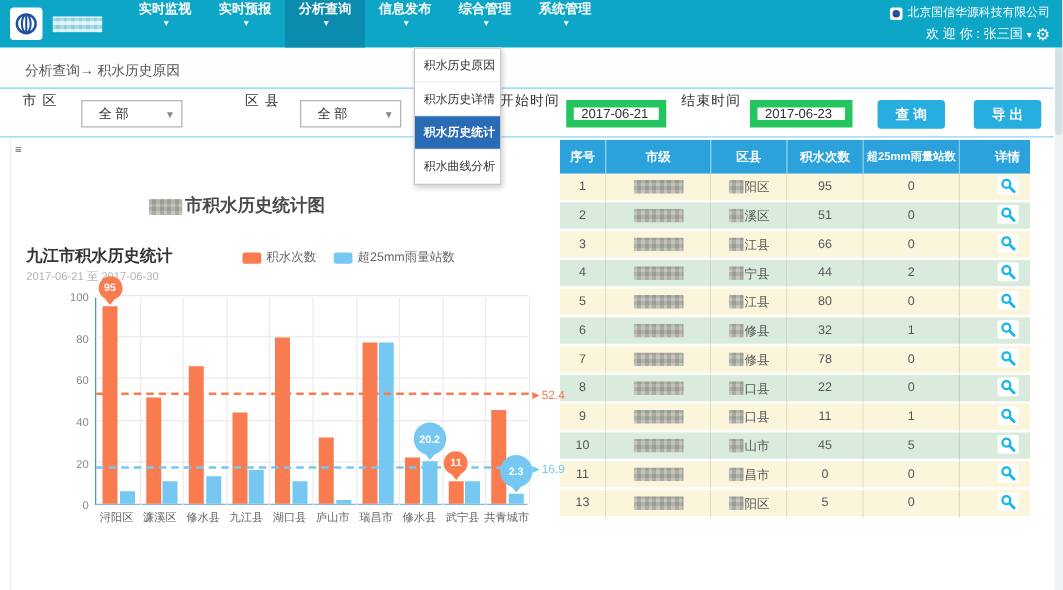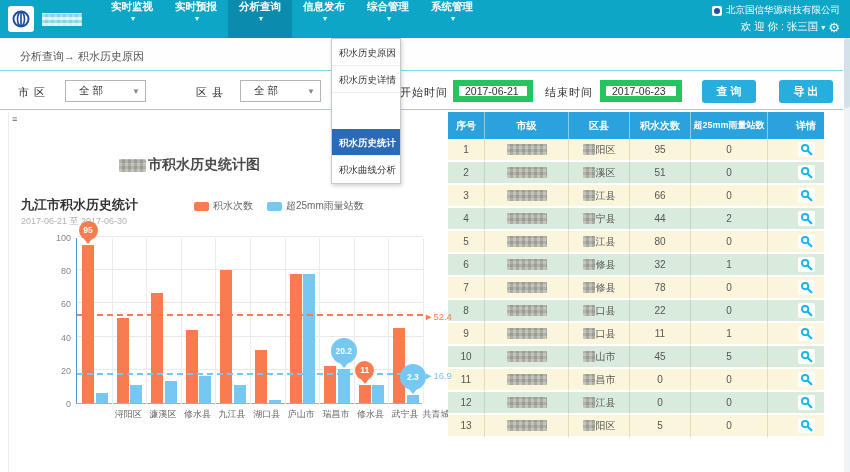--- a/index.html
+++ b/index.html
@@ -19,31 +19,31 @@
   .c-ico { width:10px; height:10px; background:#fff; border-radius:2px; display:inline-block; position:relative; }
   .c-ico::after { content:""; position:absolute; left:2px; top:2px; width:6px; height:6px; border-radius:50%; background:#1E4FA0; }
   .welcome { font-size:10.5px; margin-top:3px; display:flex; align-items:center; justify-content:flex-end; gap:3px; cursor:pointer; }
   .welcome .caret { font-size:8px; }
   .gear { font-size:13px; line-height:13px; cursor:pointer; }
 
   
   .breadcrumb-bar { position:absolute; top:38px; left:0; width:843px; height:33px; background:#FEFEFE; border-bottom:1px solid #7FD6E5; }
   .breadcrumb { position:absolute; left:20px; top:11px; font-size:11px; color:#555; }
   .filterbar { position:absolute; top:72px; left:0; width:843px; height:38px; background:#fff; border-bottom:1px solid #8BDAE9; font-size:11px; color:#333; }
-  .f-label { position:absolute; top:13px; letter-spacing:1px; }
+  .f-label { position:absolute; top:1px; letter-spacing:1px; }
   .select { position:absolute; top:8px; width:81px; height:22px; border:1px solid #B5B5B5; background:#fff; display:flex; align-items:center; justify-content:space-between; padding:0 5px 0 13px; font-size:10.5px; color:#333; cursor:pointer; }
   .select .caret { color:#888; font-size:8px; }
   .f-input { position:absolute; top:8px; height:22px; border:6px solid #22c55e; font-size:10.5px; color:#333; padding-left:6px; font-family:inherit; }
   .btn { position:absolute; top:8px; width:54px; height:23px; background:#25AEDE; color:#fff; border:none; border-radius:3px; font-size:11px; font-weight:bold; cursor:pointer; font-family:inherit; }
 
   
   .dropdown { position:absolute; left:331px; top:38px; width:70px; background:#fff; border:1px solid #C8C8C8; box-shadow:1px 2px 4px rgba(0,0,0,.18); z-index:30; }
   .dd-item { height:27px; line-height:27px; padding-left:7px; font-size:9.5px; color:#333; border-bottom:1px solid #EFEFEF; cursor:pointer; white-space:nowrap; }
   .dd-item:last-child { border-bottom:none; }
-  .dd-item.sel { background:#2A6BB5; color:#fff; font-weight:bold;margin-top:36px; }
+  .dd-item.sel { background:#2A6BB5; color:#fff; font-weight:bold; }
 
   
   .mosaic { display:inline-block; vertical-align:middle; border-radius:1px;
     background:repeating-linear-gradient(0deg,#DEDEDA 0 3px,#C8CAC4 3px 6px),repeating-linear-gradient(90deg,#E2E2DE 0 3px,#C4C6C0 3px 6px);
     background-blend-mode:multiply; }
   .mosaic.on-teal { background:repeating-linear-gradient(0deg,rgba(255,255,255,.75) 0 3px,rgba(185,225,236,.55) 3px 6px),repeating-linear-gradient(90deg,rgba(255,255,255,.55) 0 3px,rgba(165,215,230,.5) 3px 6px); background-blend-mode:normal; }
   .t-m { width:40px; height:13px; }
   .pt-m { width:27px; height:13px; margin-right:2px; }
   .city-m { width:40px; height:11px; }
   .dist-m { width:12px; height:11px; margin-right:1px; }
@@ -61,21 +61,21 @@
   .plot { position:absolute; left:67px; top:126px; width:346px; height:166px; border-left:1px solid #4E94CE; border-bottom:1px solid #7FB9E6; overflow:visible; }
   .hgrid { position:absolute; left:0; width:346px; height:1px; background:#E9E9E9; z-index:1; }
   .vgrid { position:absolute; top:0; width:1px; height:166px; background:#ECECEC; z-index:1; }
   .bar { position:absolute; bottom:0; width:12px; z-index:2; }
   .avgline { position:absolute; left:0; width:346px; border-top:2px dashed; height:0; z-index:4; }
   .avglab { position:absolute; left:347px; font-size:9.5px; white-space:nowrap; z-index:4; }
   .pin { position:absolute; border-radius:50%; color:#fff; text-align:center; font-size:8.5px; font-weight:bold; z-index:6; }
   .pin-tail { position:absolute; left:50%; bottom:-4px; margin-left:-4px; width:0; height:0; border-left:4px solid transparent; border-right:4px solid transparent; border-top:5px solid; }
   #ylabels { position:absolute; left:30px; top:126px; width:32px; height:166px; }
   .ylab { position:absolute; right:0; font-size:9px; color:#888; }
-  #xlabels { position:absolute; left:67px; top:296px; width:346px; height:14px;margin-left:35px; }
+  #xlabels { position:absolute; left:67px; top:296px; width:346px; height:14px; }
   .xlab { position:absolute; text-align:center; font-size:9px; color:#666; white-space:nowrap; }
 
   
   .table-panel { position:absolute; left:448px; top:112px; width:376px; height:360px; overflow:hidden; }
   table { width:100%; border-collapse:separate; border-spacing:0; table-layout:fixed; }
   th { background:#2BA2DB; color:#fff; font-size:10px; font-weight:bold; height:27px; border-right:1px solid rgba(255,255,255,.45); white-space:nowrap; overflow:hidden; }
   th:nth-child(5) { font-size:9px; }
   th:last-child { border-right:none; }
   td { height:23px; text-align:center; font-size:10px; color:#555; border-bottom:2px solid #fff; border-right:1px solid rgba(150,150,120,.28); white-space:nowrap; overflow:hidden; }
   td:last-child { border-right:none; }
@@ -413,33 +413,20 @@
             <td><span class="mosaic dist-m"></span><span class="dist-t">昌市</span></td>
             <td>0</td>
             <td>0</td>
             <td><span class="mag">
                 <svg width="13" height="13" viewBox="0 0 14 14">
                   <circle cx="5.5" cy="5.5" r="3.4" fill="none" stroke="#17B5EA" stroke-width="2"></circle>
                   <line x1="8.6" y1="8.6" x2="12.2" y2="12.2" stroke="#17B5EA" stroke-width="2.4" stroke-linecap="round"></line>
                 </svg>
               </span></td>
           </tr>
-          <tr class="even">
-            <td>12</td>
-            <td><span class="mosaic city-m"></span></td>
-            <td><span class="mosaic dist-m"></span><span class="dist-t">江县</span></td>
-            <td>0</td>
-            <td>0</td>
-            <td><span class="mag">
-                <svg width="13" height="13" viewBox="0 0 14 14">
-                  <circle cx="5.5" cy="5.5" r="3.4" fill="none" stroke="#17B5EA" stroke-width="2"></circle>
-                  <line x1="8.6" y1="8.6" x2="12.2" y2="12.2" stroke="#17B5EA" stroke-width="2.4" stroke-linecap="round"></line>
-                </svg>
-              </span></td>
-          </tr>
           <tr class="odd">
             <td>13</td>
             <td><span class="mosaic city-m"></span></td>
             <td><span class="mosaic dist-m"></span><span class="dist-t">阳区</span></td>
             <td>5</td>
             <td>0</td>
             <td><span class="mag">
                 <svg width="13" height="13" viewBox="0 0 14 14">
                   <circle cx="5.5" cy="5.5" r="3.4" fill="none" stroke="#17B5EA" stroke-width="2"></circle>
                   <line x1="8.6" y1="8.6" x2="12.2" y2="12.2" stroke="#17B5EA" stroke-width="2.4" stroke-linecap="round"></line>

